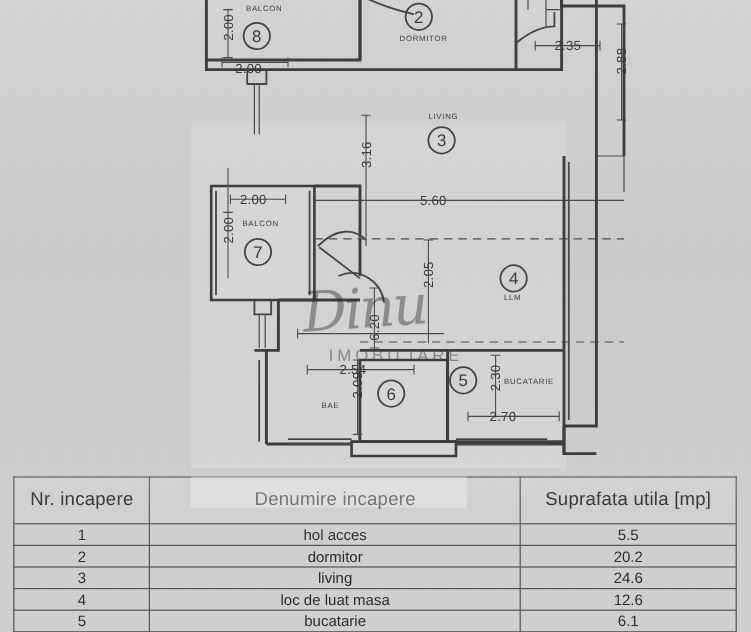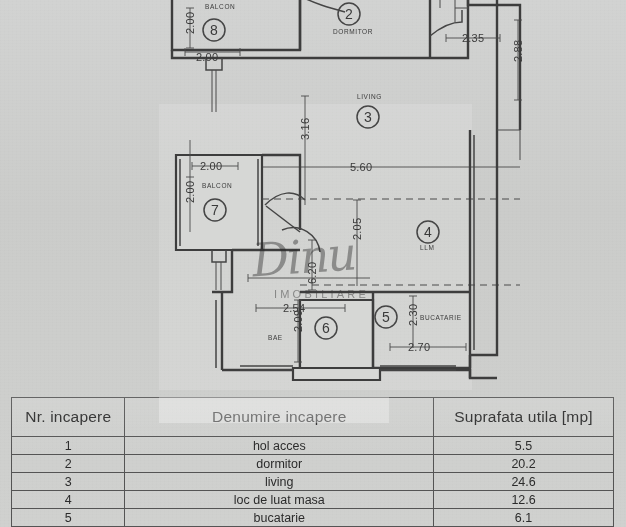--- a/index.html
+++ b/index.html
@@ -29,21 +29,21 @@
   
   .wm{position:absolute;left:252px;top:236px;width:180px;height:80px;
       pointer-events:none;}
   .wm .sig{
       font-family:"DejaVu Serif", serif;font-style:italic;
       font-size:46px;color:rgba(40,40,40,.42);
       position:absolute;left:0px;top:-6px;letter-spacing:-2px;
       transform:rotate(-4deg);white-space:nowrap;}
   .wm .sub{
       font-family:"Liberation Sans", sans-serif;
-      font-size:11px;letter-spacing:3.2px;color:rgba(60,60,60,.50);
+      font-size:14px;letter-spacing:3.2px;color:rgba(60,60,60,.50);
       position:absolute;left:22px;top:52px;white-space:nowrap;}
 
   
   .tbl-wrap{position:absolute;left:11px;top:397px;width:603px;height:130px;}
   table.schedule{border-collapse:collapse;width:603px;
       font-family:"Liberation Sans", sans-serif;color:#2b2b2b;}
   table.schedule td,table.schedule th{
       border:1px solid #545454;padding:0;text-align:center;
       background:transparent;font-weight:normal;}
   table.schedule thead th{height:38px;font-size:15.5px;letter-spacing:.2px;}

